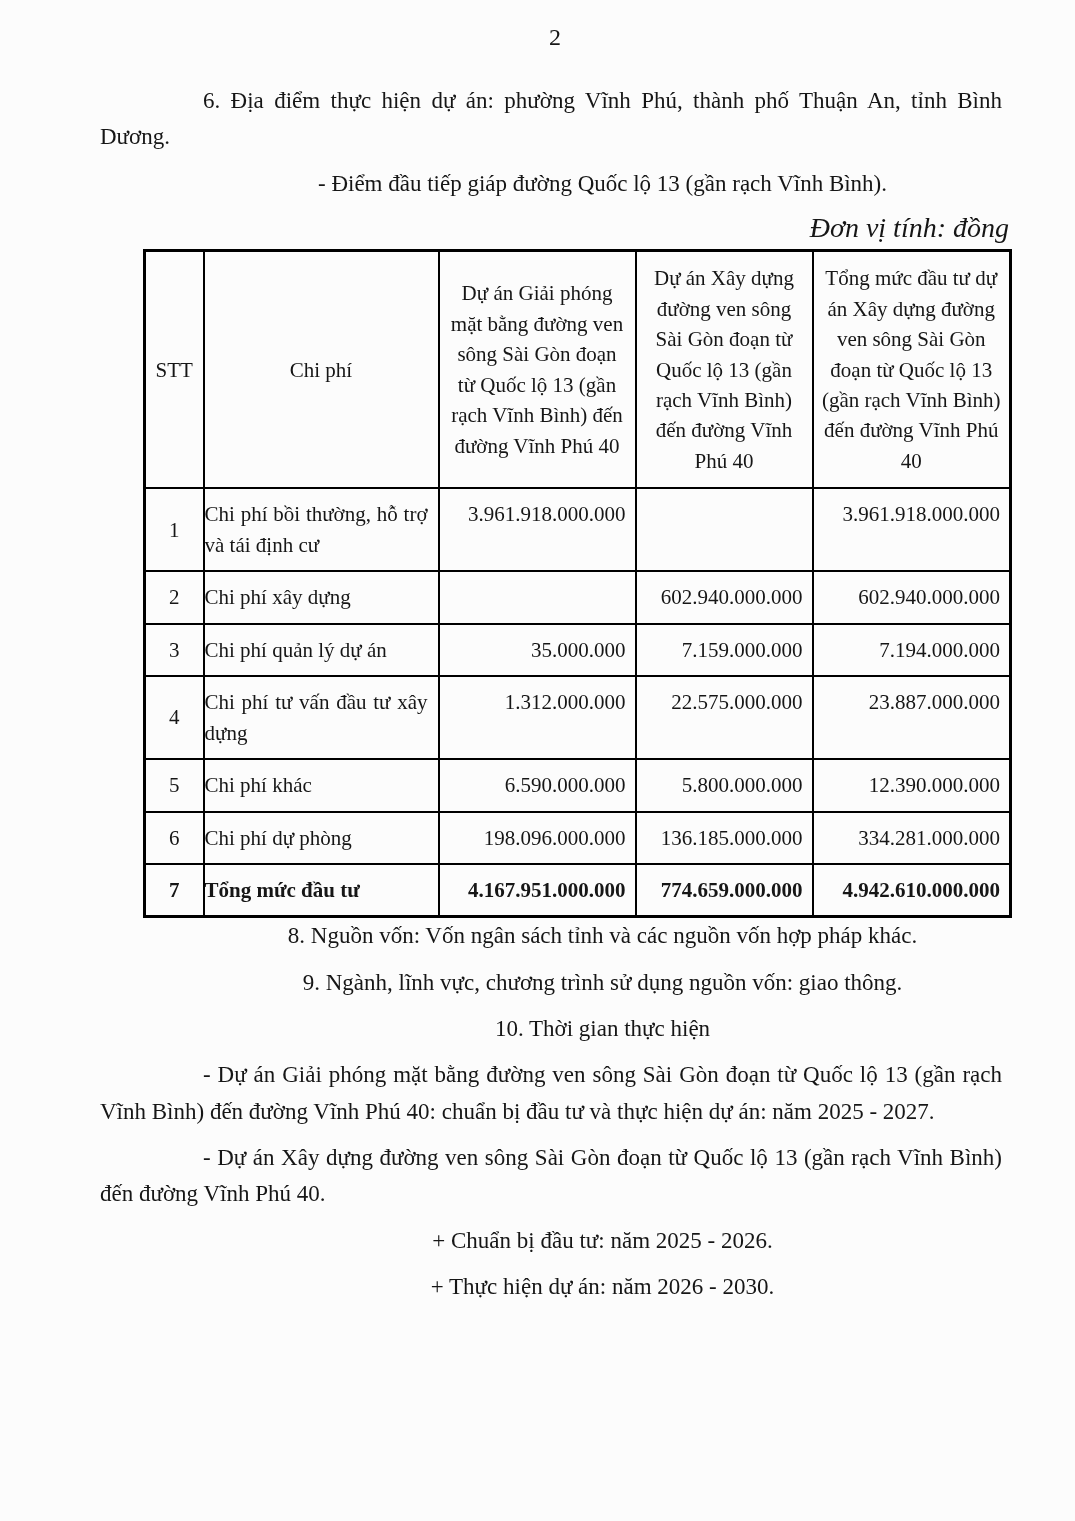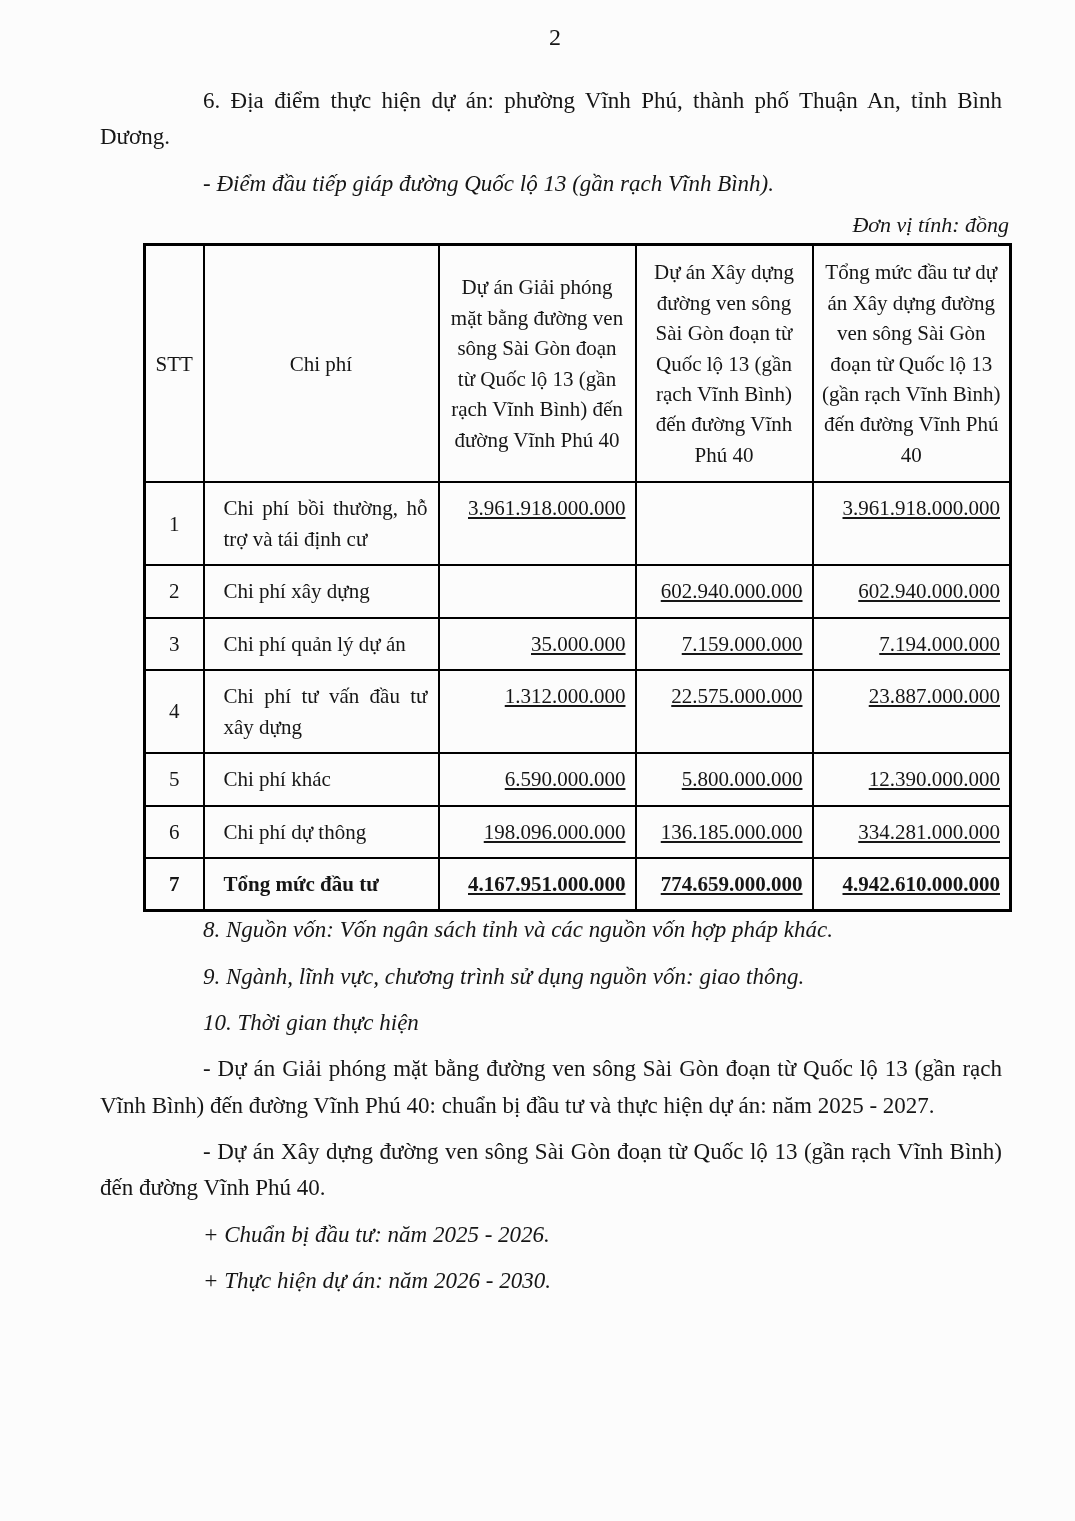--- a/index.html
+++ b/index.html
@@ -23,27 +23,27 @@
     font-size: 24px;
     margin: 0 0 32px 0;
   }
   p.para {
     font-size: 23px;
     line-height: 1.58;
     margin: 0 8px 10px 0;
     text-align: justify;
     text-indent: 103px;
   }
-  p.para.no-just { text-align: left; font-style: italic; }
+  p.para.no-just { text-align: center; }
   .unit-note {
     width: 866px;
     margin: 4px 16px 5px 43px;
     text-align: right;
     font-style: italic;
-    font-size: 22px;
+    font-size: 28px;
   }
   table.cost {
     border-collapse: collapse;
     table-layout: fixed;
     width: 866px;
     margin-left: 43px;
     border: 3px solid #000;
   }
   table.cost col.c-stt  { width: 59px; }
   table.cost col.c-lab  { width: 235px; }
@@ -63,29 +63,28 @@
     padding: 6px 7px;
   }
   td.stt {
     text-align: center;
     vertical-align: middle;
     padding: 10px 4px;
   }
   td.label {
     text-align: justify;
     vertical-align: middle;
-    padding: 10px 10px 10px 19px;
+    padding: 10px 10px 10px 0;
     border-radius: 14px;
   }
   td.num {
     text-align: right;
     vertical-align: top;
     padding: 10px 9px 10px 6px;
     white-space: nowrap;
-    text-decoration: underline;
   }
   tr.r-single { height: 52px; }
   tr.r-double { height: 76px; }
   tr.total td { font-weight: bold; }
   .after-table { margin-top: 20px; }
 </style>
 </head>
 <body>
 
 <div class="page">
@@ -145,21 +144,21 @@
       </tr>
       <tr class="r-single">
         <td class="stt">5</td>
         <td class="label">Chi phí khác</td>
         <td class="num">6.590.000.000</td>
         <td class="num">5.800.000.000</td>
         <td class="num">12.390.000.000</td>
       </tr>
       <tr class="r-single">
         <td class="stt">6</td>
-        <td class="label">Chi phí dự thông</td>
+        <td class="label">Chi phí dự phòng</td>
         <td class="num">198.096.000.000</td>
         <td class="num">136.185.000.000</td>
         <td class="num">334.281.000.000</td>
       </tr>
       <tr class="r-single total">
         <td class="stt">7</td>
         <td class="label">Tổng mức đầu tư</td>
         <td class="num">4.167.951.000.000</td>
         <td class="num">774.659.000.000</td>
         <td class="num">4.942.610.000.000</td>

